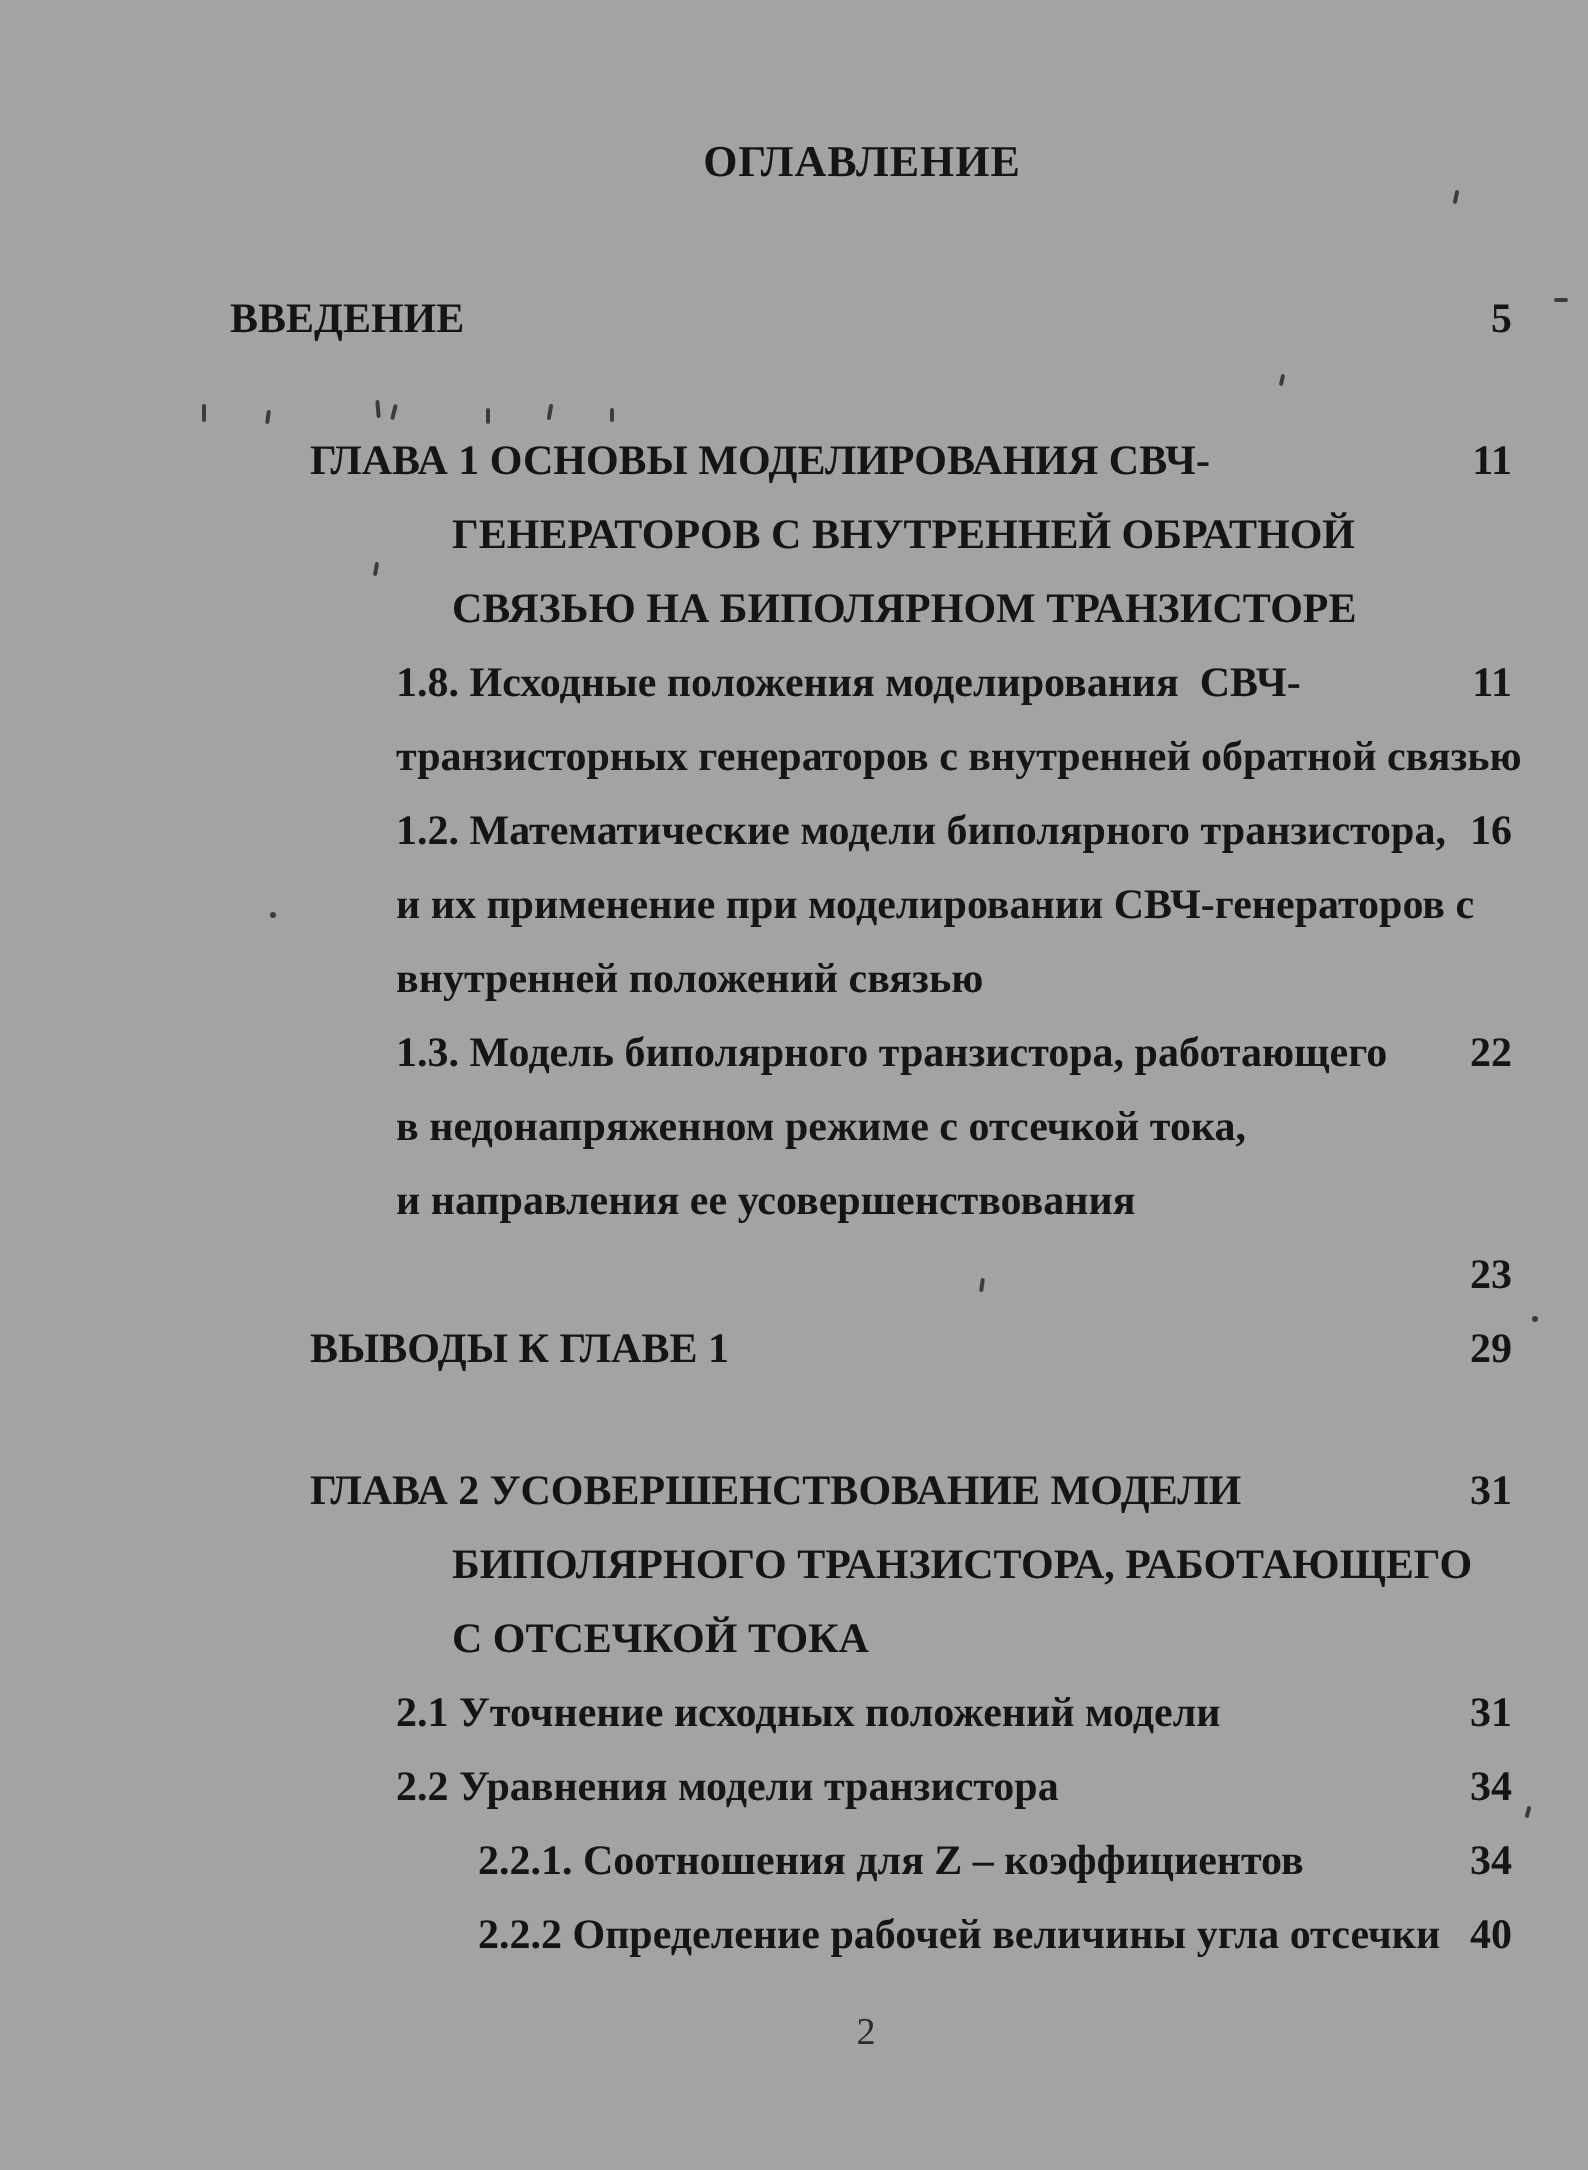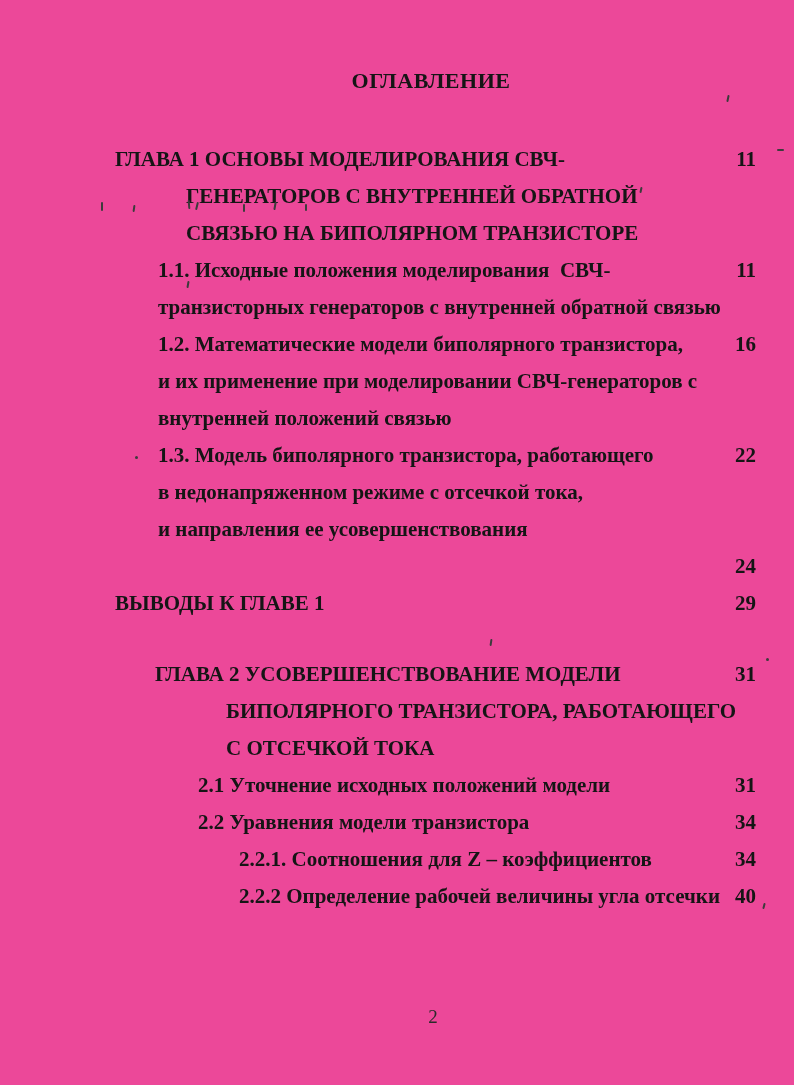--- a/index.html
+++ b/index.html
@@ -4,21 +4,21 @@
 <style>
   html, body {
     margin: 0;
     padding: 0;
     background: #ffffff;
   }
   .doc-page {
     position: relative;
     width: 794px;
     height: 1085px;
-    background: #ec4899;
+    background: #a3a3a3;
     overflow: hidden;
     font-family: "Liberation Serif", "DejaVu Serif", serif;
     color: #151515;
   }
   .page-title {
     margin: 66px 0 0 0;
     padding-left: 68px;       
     text-align: center;
     font-size: 22px;
     font-weight: bold;
@@ -87,32 +87,35 @@
 </style>
 </head>
 <body>
 
 <div class="doc-page">
 
   <h1 class="page-title">ОГЛАВЛЕНИЕ</h1>
 
   <div class="toc" id="toc">
       <div class="toc-section">
+        <div class="toc-row"><span class="toc-label indent-0">ВВЕДЕНИЕ</span><span class="toc-page">5</span></div>
+      </div>
+      <div class="toc-section">
         <div class="toc-row"><span class="toc-label indent-0">ГЛАВА 1 ОСНОВЫ МОДЕЛИРОВАНИЯ СВЧ-</span><span class="toc-page">11</span></div>
         <div class="toc-row"><span class="toc-label indent-2">ГЕНЕРАТОРОВ С ВНУТРЕННЕЙ ОБРАТНОЙ</span></div>
         <div class="toc-row"><span class="toc-label indent-2">СВЯЗЬЮ НА БИПОЛЯРНОМ ТРАНЗИСТОРЕ</span></div>
-        <div class="toc-row"><span class="toc-label indent-1">1.1. Исходные положения моделирования  СВЧ-</span><span class="toc-page">11</span></div>
+        <div class="toc-row"><span class="toc-label indent-1">1.8. Исходные положения моделирования  СВЧ-</span><span class="toc-page">11</span></div>
         <div class="toc-row"><span class="toc-label indent-1">транзисторных генераторов с внутренней обратной связью</span></div>
         <div class="toc-row"><span class="toc-label indent-1">1.2. Математические модели биполярного транзистора,</span><span class="toc-page">16</span></div>
         <div class="toc-row"><span class="toc-label indent-1">и их применение при моделировании СВЧ-генераторов с</span></div>
         <div class="toc-row"><span class="toc-label indent-1">внутренней положений связью</span></div>
         <div class="toc-row"><span class="toc-label indent-1">1.3. Модель биполярного транзистора, работающего</span><span class="toc-page">22</span></div>
         <div class="toc-row"><span class="toc-label indent-1">в недонапряженном режиме с отсечкой тока,</span></div>
         <div class="toc-row"><span class="toc-label indent-1">и направления ее усовершенствования</span></div>
-        <div class="toc-row"><span class="toc-page">24</span></div>
+        <div class="toc-row"><span class="toc-page">23</span></div>
         <div class="toc-row"><span class="toc-label indent-0">ВЫВОДЫ К ГЛАВЕ 1</span><span class="toc-page">29</span></div>
       </div>
       <div class="toc-section">
         <div class="toc-row"><span class="toc-label indent-0">ГЛАВА 2 УСОВЕРШЕНСТВОВАНИЕ МОДЕЛИ</span><span class="toc-page">31</span></div>
         <div class="toc-row"><span class="toc-label indent-2">БИПОЛЯРНОГО ТРАНЗИСТОРА, РАБОТАЮЩЕГО</span></div>
         <div class="toc-row"><span class="toc-label indent-2">С ОТСЕЧКОЙ ТОКА</span></div>
         <div class="toc-row"><span class="toc-label indent-1">2.1 Уточнение исходных положений модели</span><span class="toc-page">31</span></div>
         <div class="toc-row"><span class="toc-label indent-1">2.2 Уравнения модели транзистора</span><span class="toc-page">34</span></div>
         <div class="toc-row"><span class="toc-label indent-3">2.2.1. Соотношения для Z – коэффициентов</span><span class="toc-page">34</span></div>
         <div class="toc-row"><span class="toc-label indent-3">2.2.2 Определение рабочей величины угла отсечки</span><span class="toc-page">40</span></div>

